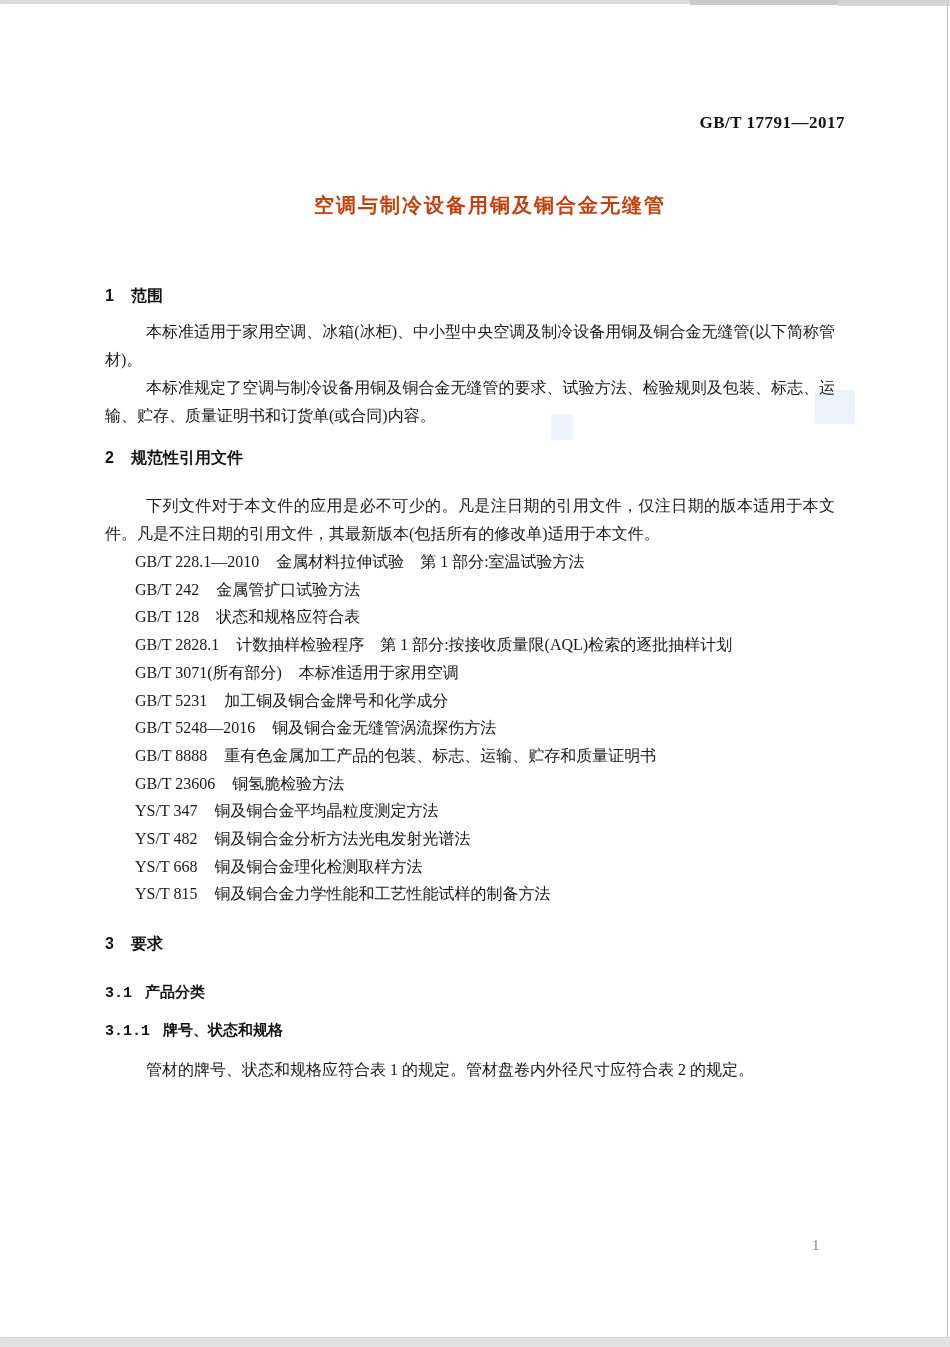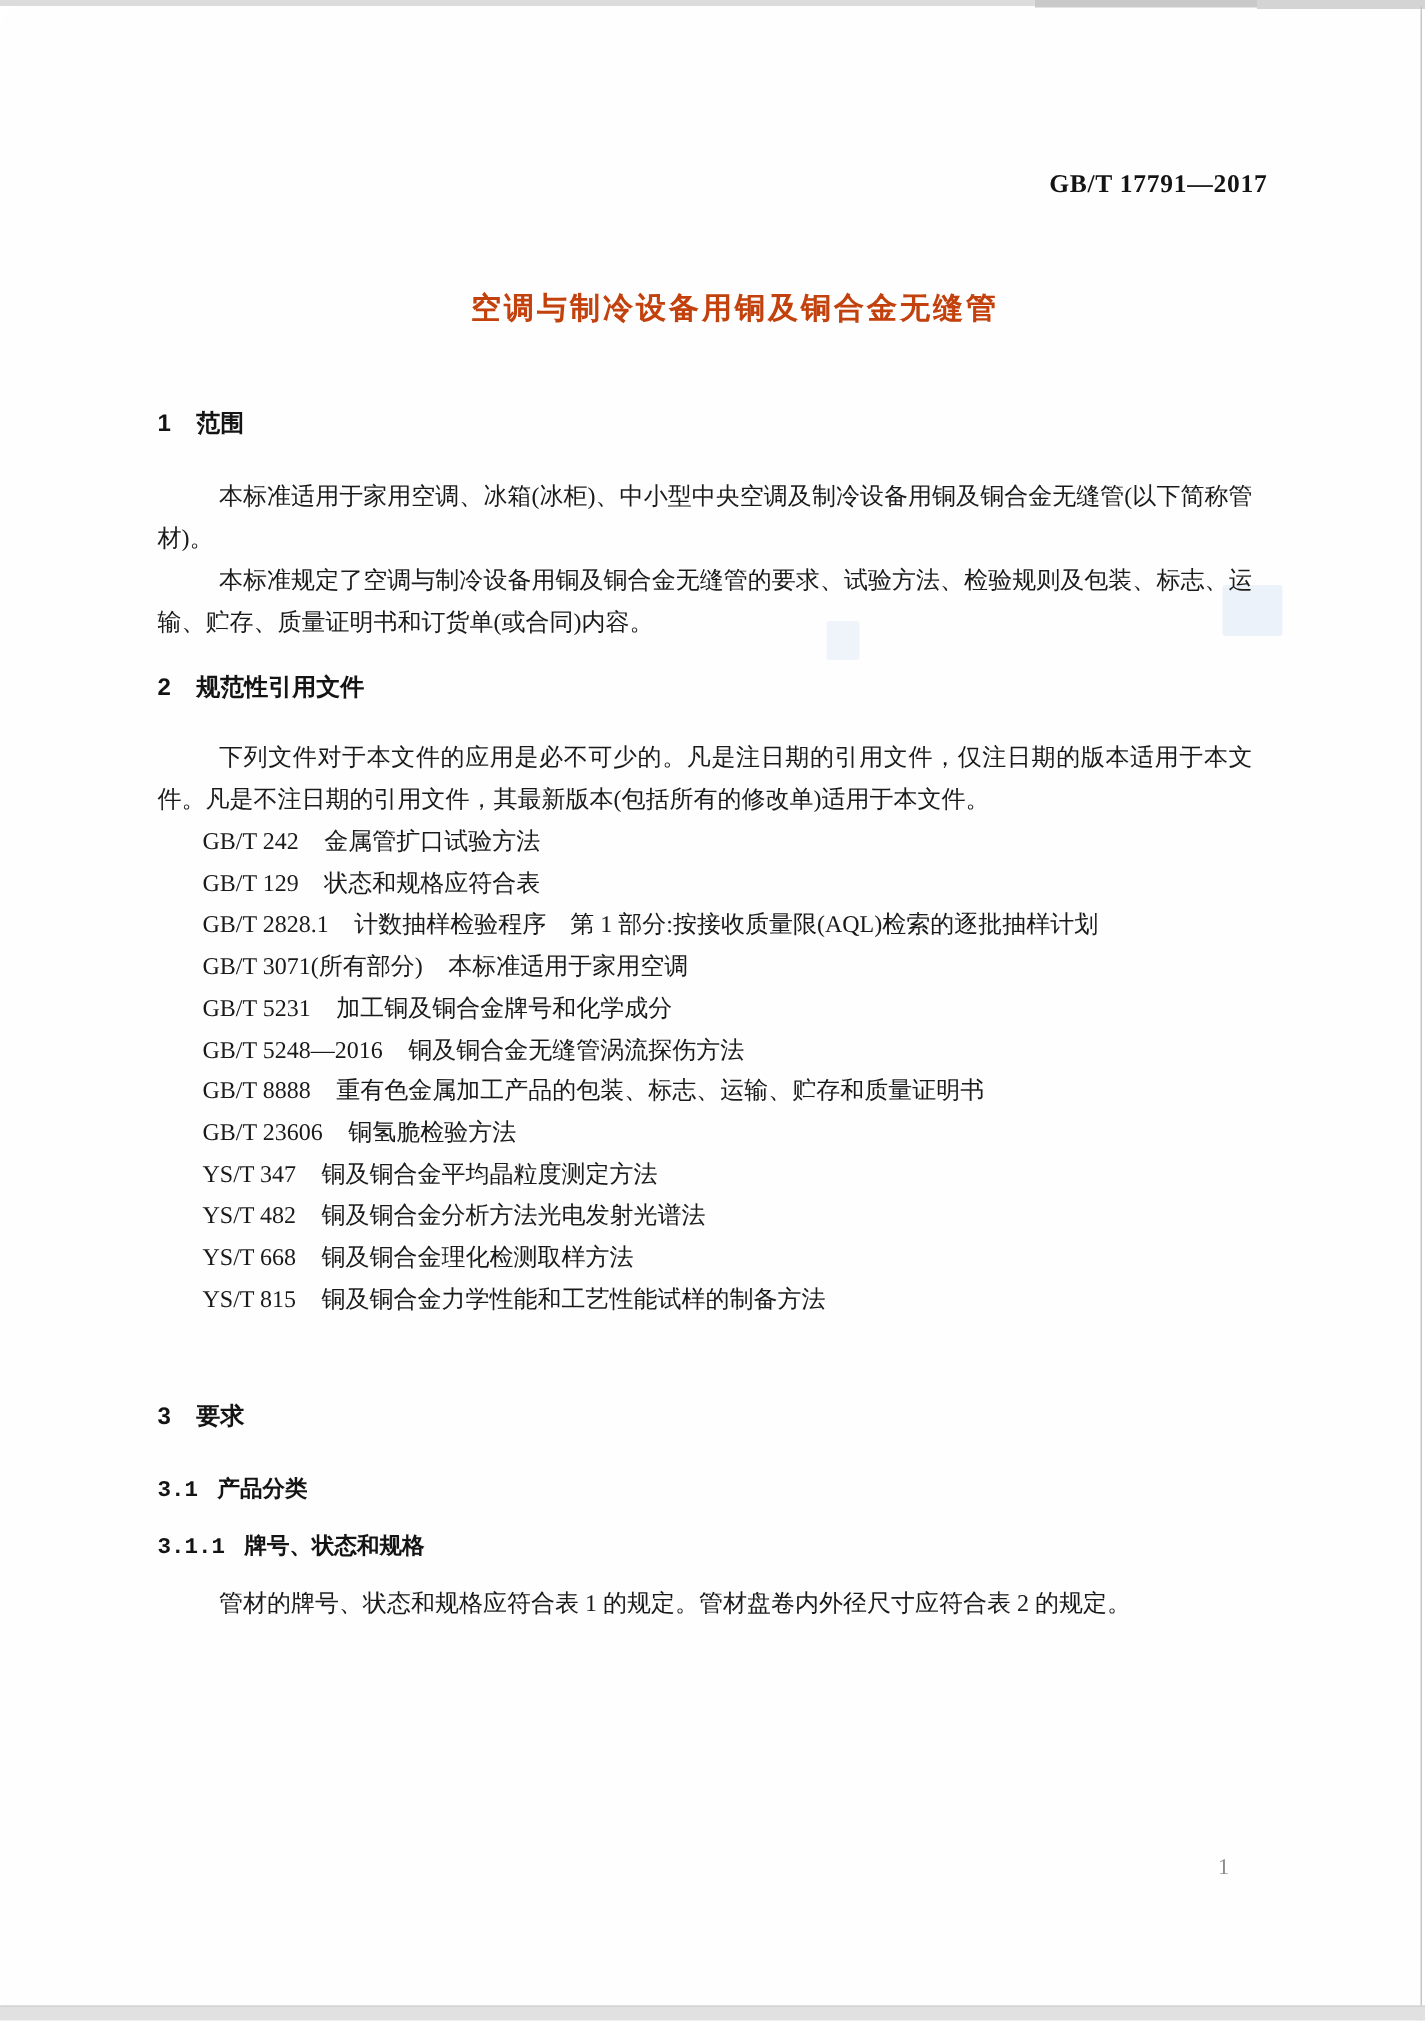--- a/index.html
+++ b/index.html
@@ -89,41 +89,42 @@
   <div class="top-strip-right"></div>
   <div class="right-line"></div>
   <div class="bottom-strip"></div>
   <div class="smudge smudge-1"></div>
   <div class="smudge smudge-2"></div>
 
   <div class="std-number">GB/T 17791—2017</div>
 
   <div class="doc-title">空调与制冷设备用铜及铜合金无缝管</div>
 
-  <h2 class="h-sec" style="top: 272px;">
+  <h2 class="h-sec" style="top: 286px;">
     <span class="sec-num">1</span><span>范围</span>
   </h2>
   <div class="body-block" style="top: 318px;">
     <p>本标准适用于家用空调、冰箱(冰柜)、中小型中央空调及制冷设备用铜及铜合金无缝管(以下简称管材)。</p>
     <p>本标准规定了空调与制冷设备用铜及铜合金无缝管的要求、试验方法、检验规则及包装、标志、运输、贮存、质量证明书和订货单(或合同)内容。</p>
   </div>
 
   <h2 class="h-sec" style="top: 448px;">
     <span class="sec-num">2</span><span>规范性引用文件</span>
   </h2>
   <div class="body-block" style="top: 492px;">
     <p>下列文件对于本文件的应用是必不可少的。凡是注日期的引用文件，仅注日期的版本适用于本文件。凡是不注日期的引用文件，其最新版本(包括所有的修改单)适用于本文件。</p>
   </div>
 
   <div class="ref-list">
 
+      <p><span class="ref-code">GB/T 228.1—2010</span><span>金属材料拉伸试验　第 1 部分:室温试验方法</span></p>
 
       <p><span class="ref-code">GB/T 242</span><span>金属管扩口试验方法</span></p>
 
-      <p><span class="ref-code">GB/T 129</span><span>状态和规格应符合表</span></p>
+      <p><span class="ref-code">GB/T 128</span><span>状态和规格应符合表</span></p>
 
       <p><span class="ref-code">GB/T 2828.1</span><span>计数抽样检验程序　第 1 部分:按接收质量限(AQL)检索的逐批抽样计划</span></p>
 
       <p><span class="ref-code">GB/T 3071(所有部分)</span><span>本标准适用于家用空调</span></p>
 
       <p><span class="ref-code">GB/T 5231</span><span>加工铜及铜合金牌号和化学成分</span></p>
 
       <p><span class="ref-code">GB/T 5248—2016</span><span>铜及铜合金无缝管涡流探伤方法</span></p>
 
       <p><span class="ref-code">GB/T 8888</span><span>重有色金属加工产品的包装、标志、运输、贮存和质量证明书</span></p>

